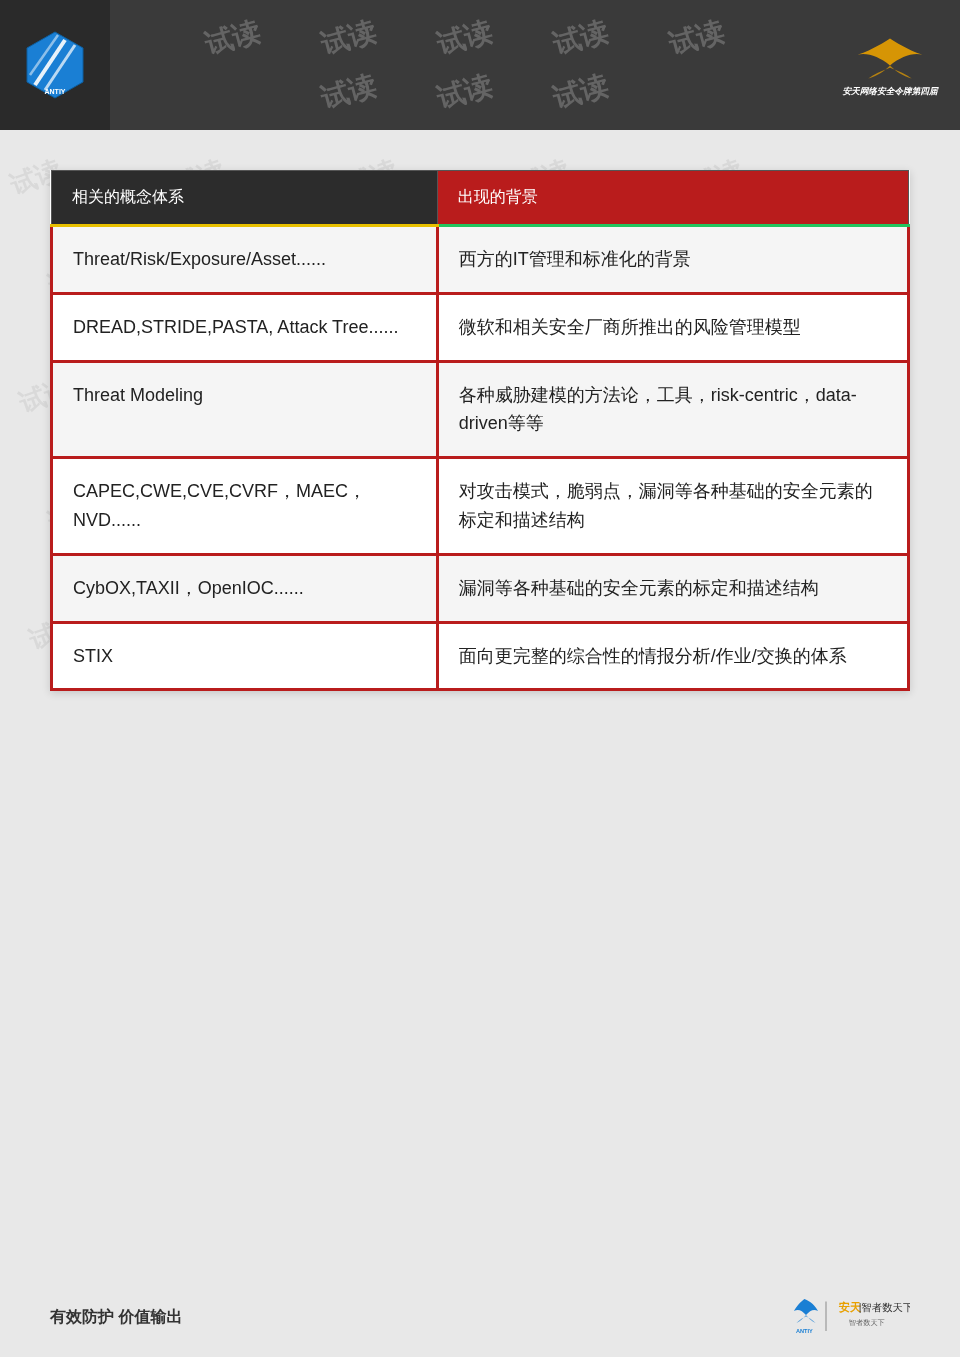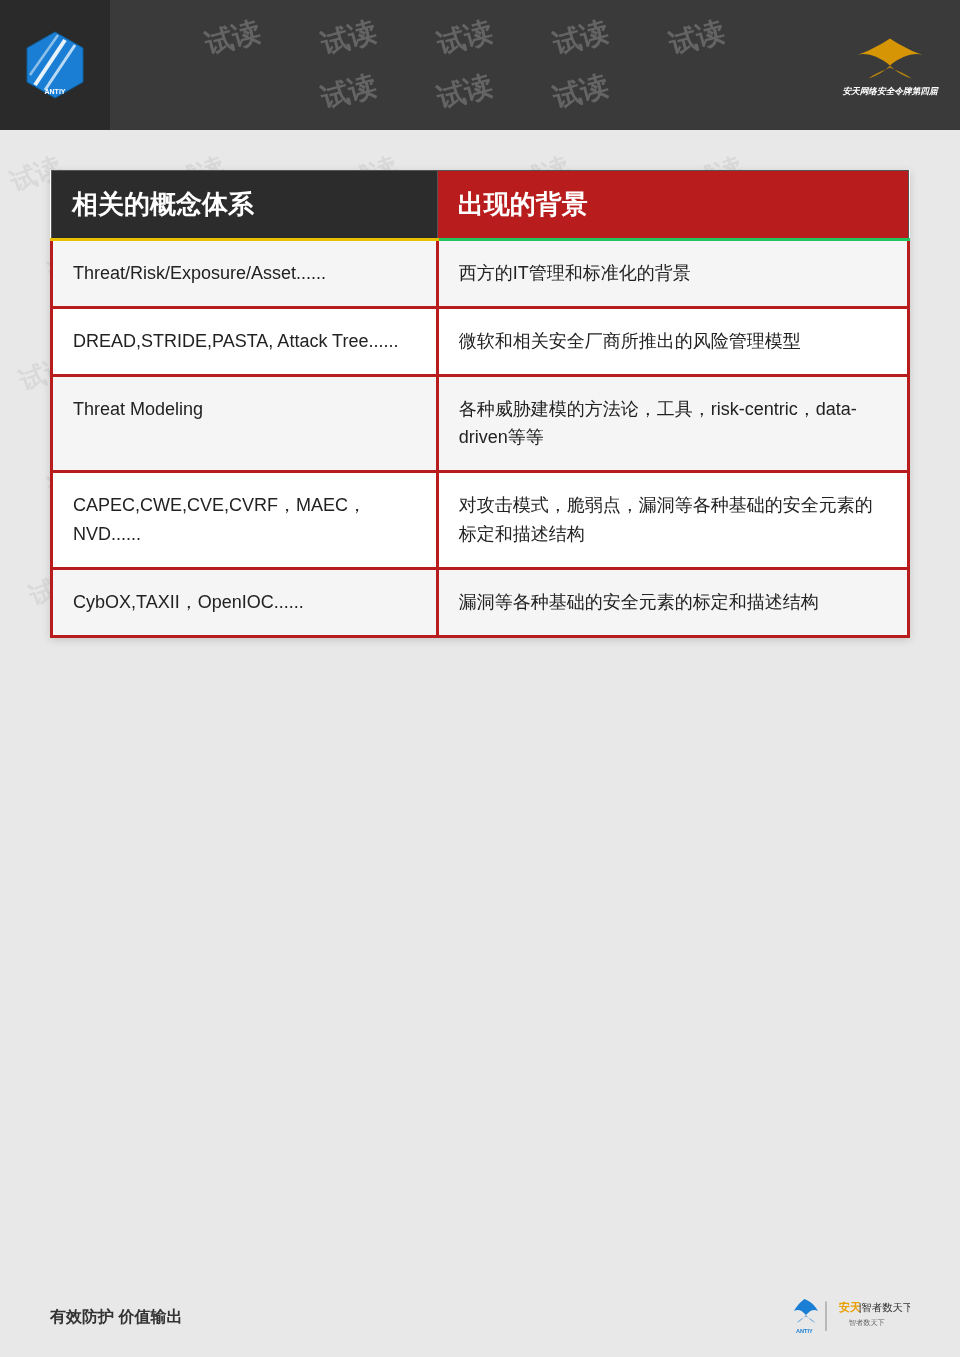--- a/index.html
+++ b/index.html
@@ -194,22 +194,22 @@
       width: 70px;
       height: 70px;
     }
 
     .th-header-cell {
       position: relative;
     }
     
     .th-underline {
       display: block;
-      font-size: 26px;
-      font-weight: bold;
+      font-size: 16px;
+      font-weight: normal;
     }
   </style>
 </head>
 <body>
 
 <div class="header">
   <div class="logo-area">
     <div class="antiy-logo">
       <svg viewBox="0 0 70 70" width="70" height="70">
 
@@ -305,20 +305,24 @@
           <td>各种威胁建模的方法论，工具，risk-centric，data-driven等等</td>
         </tr>
         <tr>
           <td>CAPEC,CWE,CVE,CVRF，MAEC，NVD......</td>
           <td>对攻击模式，脆弱点，漏洞等各种基础的安全元素的标定和描述结构</td>
         </tr>
         <tr>
           <td>CybOX,TAXII，OpenIOC......</td>
           <td>漏洞等各种基础的安全元素的标定和描述结构</td>
         </tr>
+        <tr>
+          <td>STIX</td>
+          <td>面向更完整的综合性的情报分析/作业/交换的体系</td>
+        </tr>
       </tbody>
   </table>
 </div>
 
 <div class="footer">
   <div class="footer-left">
     <span>有效防护 价值输出</span>
   </div>
   <div class="footer-right">
     <div class="footer-logo">

